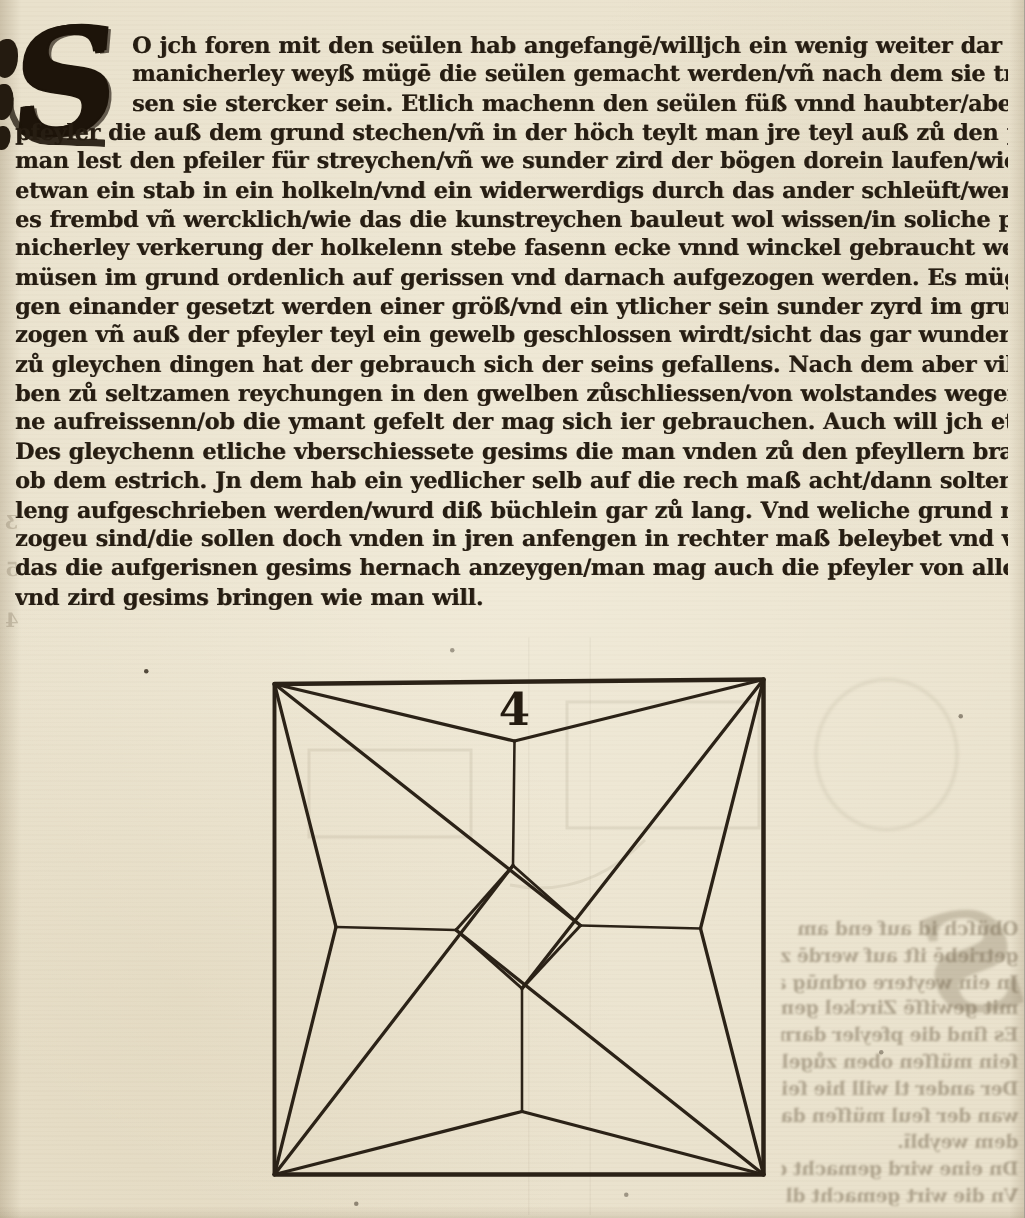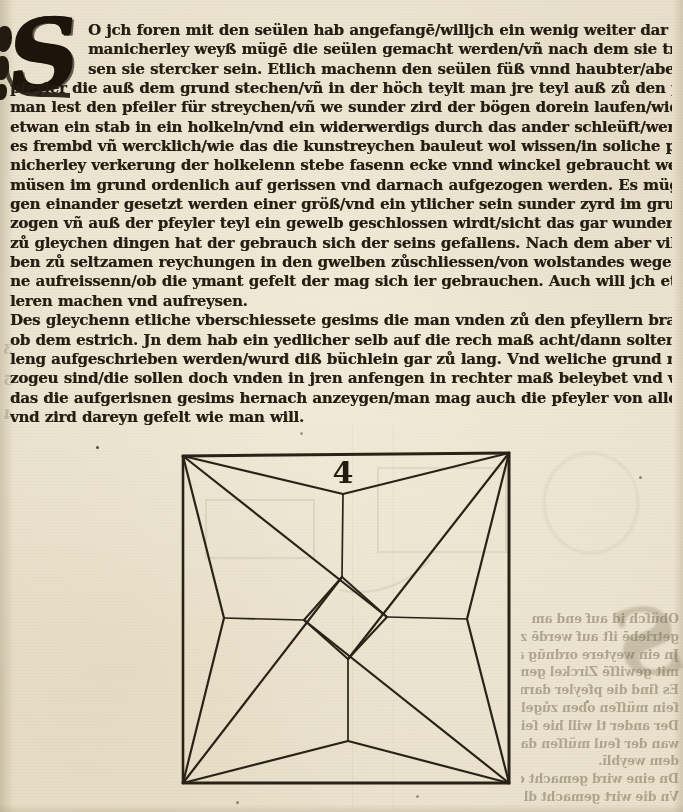--- a/index.html
+++ b/index.html
@@ -107,27 +107,26 @@
       <div class="line">man lest den pfeiler für streychen/vñ we sunder zird der bögen dorein laufen/wie sich dañ das begibt dʒ</div>
       <div class="line">etwan ein stab in ein holkeln/vnd ein widerwerdigs durch das ander schleüft/wer dem recht thůt/sicht</div>
       <div class="line">es frembd vñ wercklich/wie das die kunstreychen bauleut wol wissen/in soliche pfeiler mag auch ma-</div>
       <div class="line">nicherley verkerung der holkelenn stebe fasenn ecke vnnd winckel gebraucht werdenn. Aber dise ding</div>
       <div class="line">müsen im grund ordenlich auf gerissen vnd darnach aufgezogen werden. Es mügen vier pfeyler ge-</div>
       <div class="line">gen einander gesetzt werden einer größ/vnd ein ytlicher sein sunder zyrd im grundt haben/so die aufge</div>
       <div class="line">zogen vñ auß der pfeyler teyl ein gewelb geschlossen wirdt/sicht das gar wunderlich/wer aber mer lieb</div>
       <div class="line">zů gleychen dingen hat der gebrauch sich der seins gefallens. Nach dem aber vil sind die grosse lieb ha</div>
       <div class="line">ben zů seltzamen reychungen in den gwelben zůschliessen/von wolstandes wegen/so will jch vnden ei-</div>
       <div class="line">ne aufreissenn/ob die ymant gefelt der mag sich ier gebrauchen. Auch will jch etlich grund zů den pfei</div>
-      <div class="line nojust">leren machen vnd aufreysen.</div>
       <div class="line">Des gleychenn etliche vberschiessete gesims die man vnden zů den pfeyllern braucht/hoch oder nider</div>
       <div class="line">ob dem estrich. Jn dem hab ein yedlicher selb auf die rech maß acht/dann soltenn alle ding nach der</div>
       <div class="line">leng aufgeschrieben werden/wurd diß büchlein gar zů lang. Vnd weliche grund mit einfachen ryssen</div>
       <div class="line">zogeu sind/die sollen doch vnden in jren anfengen in rechter maß beleybet vnd verleystet werden/wie</div>
       <div class="line">das die aufgerisnen gesims hernach anzeygen/man mag auch die pfeyler von allerley ecken machen</div>
-      <div class="line nojust">vnd zird dareyn gefelt wie man will.</div>
+      <div class="line nojust">vnd zird gesims bringen wie man will.</div>
     </div>
 
   <svg id="figure" viewBox="160 438 366 364">
 
     <g stroke="rgba(100,88,62,.10)" fill="none" stroke-width="2">
       <rect x="378" y="468" width="128" height="84"></rect>
       <rect x="206" y="500" width="108" height="58"></rect>
       <path d="M430 560 q -40 40 -90 30"></path>
     </g>
     <g id="fig-edges" stroke="#2b2217" fill="none" stroke-linecap="round">

